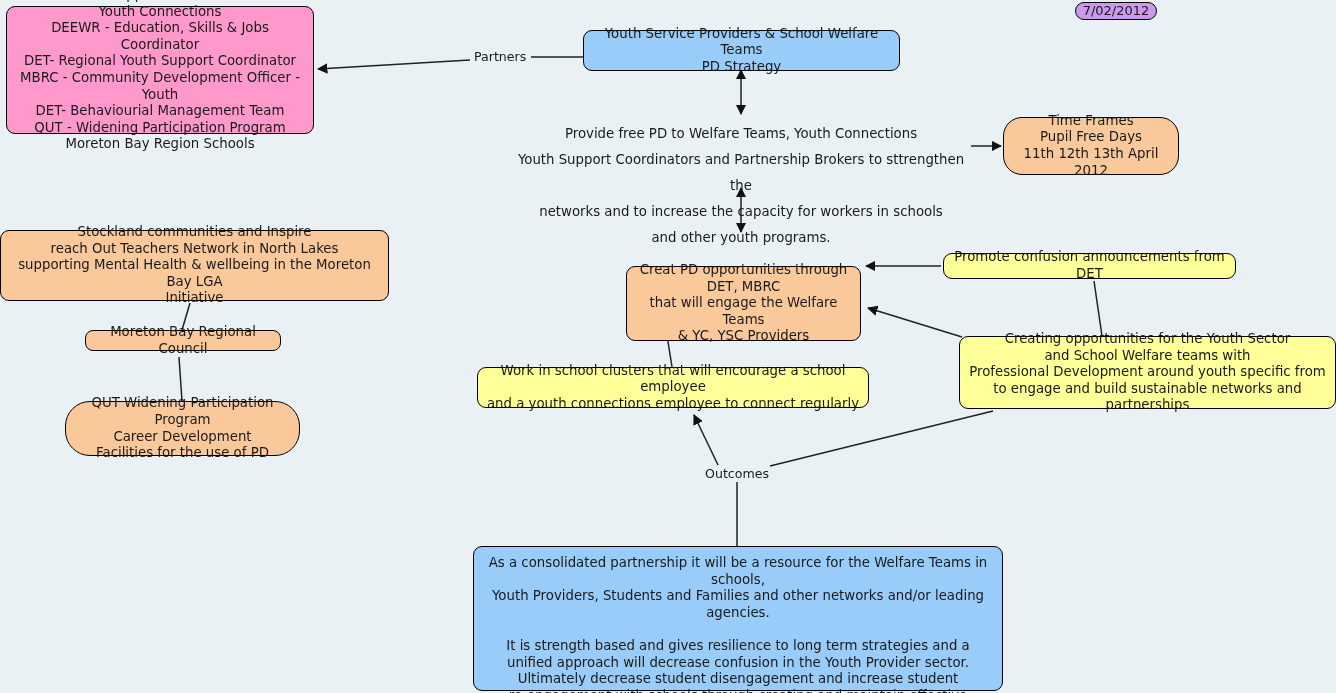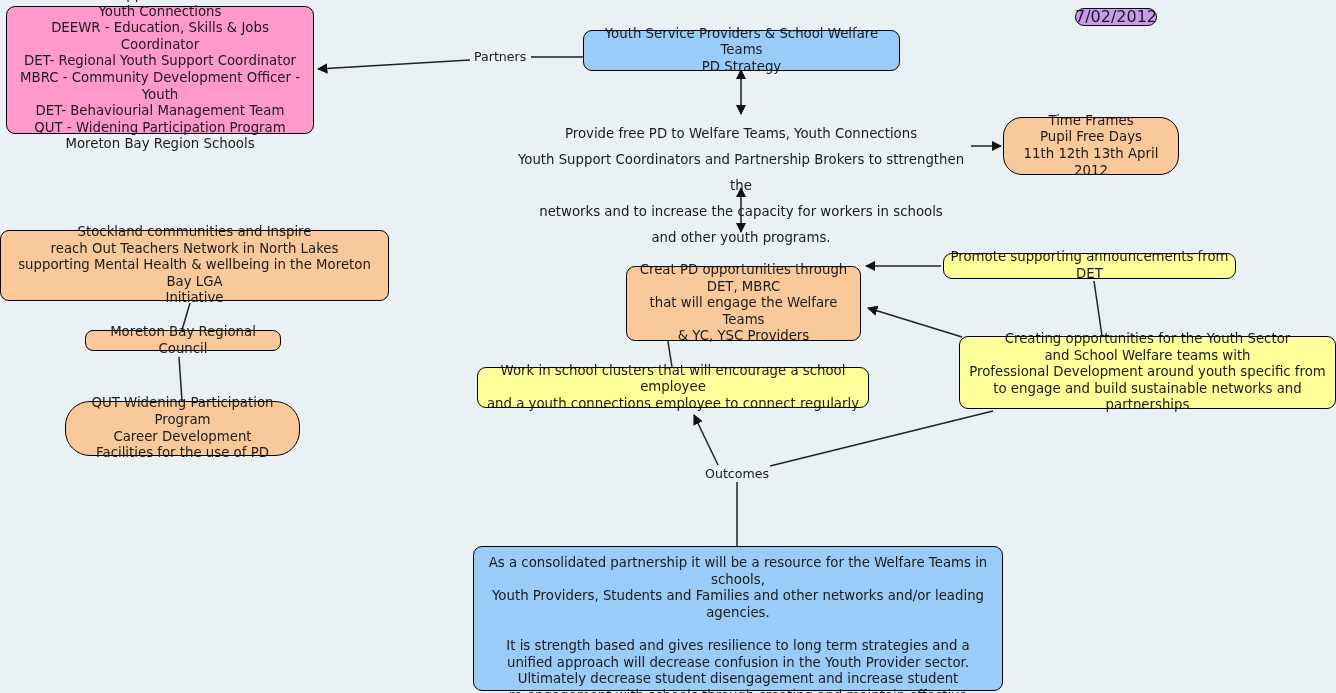--- a/index.html
+++ b/index.html
@@ -103,21 +103,21 @@
       <path d="M 770 466 L 993 411"></path>
 
       <path d="M 737 546 L 737 482"></path>
 
       <path d="M 190 303 L 182 330"></path>
 
       <path d="M 179 357 L 182 401"></path>
     </g>
   </svg>
 
-  <div class="node purple" style="left:1075px; top:8px; width:82px; height:16px; font-size:16px;">7/02/2012</div>
+  <div class="node purple" style="left:1075px; top:2px; width:82px; height:16px; font-size:13px;">7/02/2012</div>
 
   <div class="node pink" style="left:6px; top:6px; width:308px; height:128px;">Youth Support Coordinators
 Youth Connections
 DEEWR - Education, Skills &amp; Jobs Coordinator
 DET- Regional Youth Support Coordinator
 MBRC - Community Development Officer -Youth
 DET- Behaviourial Management Team
 QUT - Widening Participation Program
 Moreton Bay Region Schools</div>
 
@@ -142,21 +142,21 @@
 
   <div class="node orange" style="left:65px; top:401px; width:235px; height:55px;border-radius:25px;">QUT Widening Participation Program
 Career Development
 Facilities for the use of PD</div>
 
   <div class="node orange" style="left:626px; top:234px; width:235px; height:75px;margin-top:32px;">Creat PD opportunities through
 DET, MBRC
 that will engage the Welfare Teams
 &amp; YC, YSC Providers</div>
 
-  <div class="node yellow" style="left:943px; top:253px; width:293px; height:26px;">Promote supporting announcements from DET</div>
+  <div class="node yellow" style="left:943px; top:253px; width:293px; height:26px;">Promote confusion announcements from DET</div>
 
   <div class="node yellow" style="left:959px; top:336px; width:377px; height:73px;">Creating opportunities for the Youth Sector
 and School Welfare teams with
 Professional Development around youth specific from
 to engage and build sustainable networks and partnerships</div>
 
   <div class="node yellow" style="left:477px; top:367px; width:392px; height:41px;">Work in school clusters that will encourage a school employee
 and a youth connections employee to connect regularly</div>
 
   <div class="node blue" style="left:473px; top:546px; width:530px; height:145px; align-items:flex-start; padding-top:8px;">As a consolidated partnership it will be a resource for the Welfare Teams in schools,

